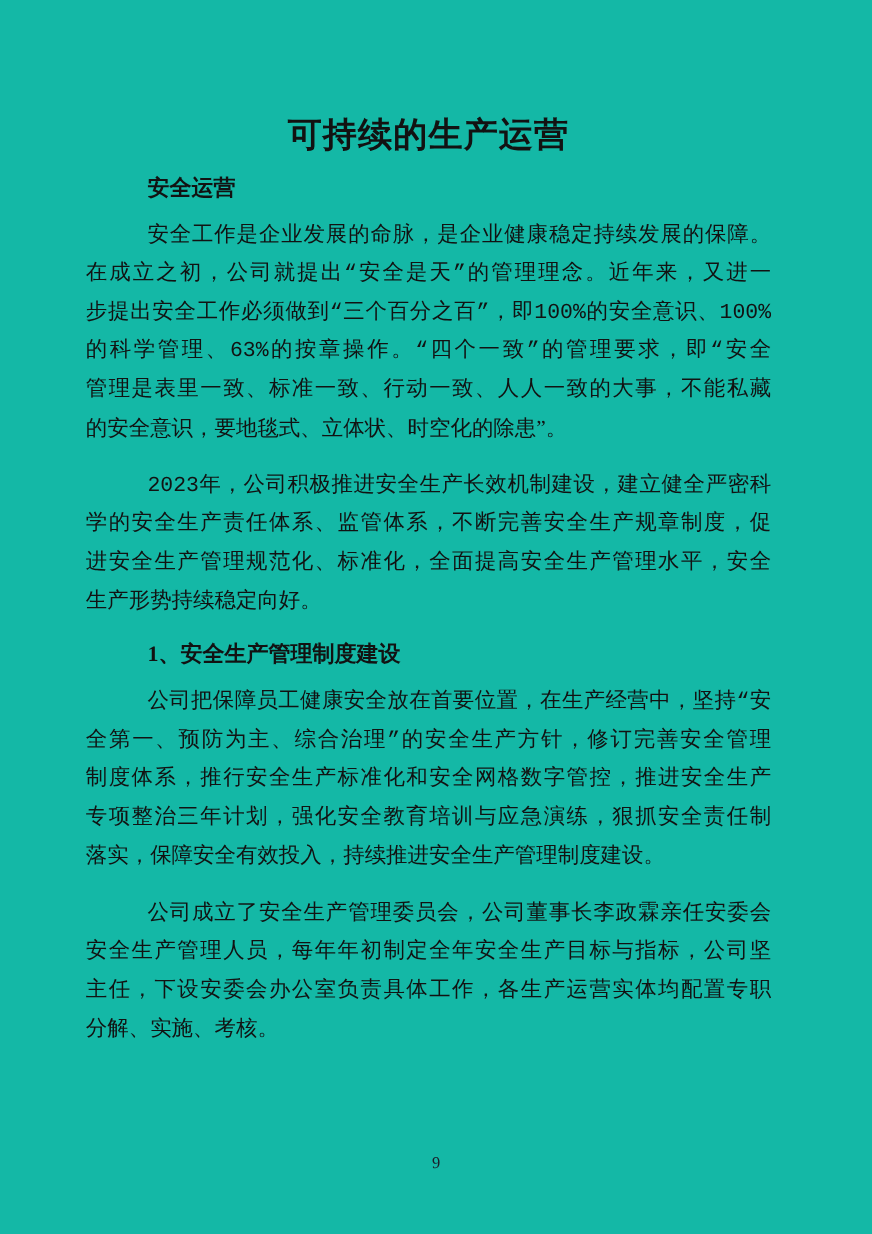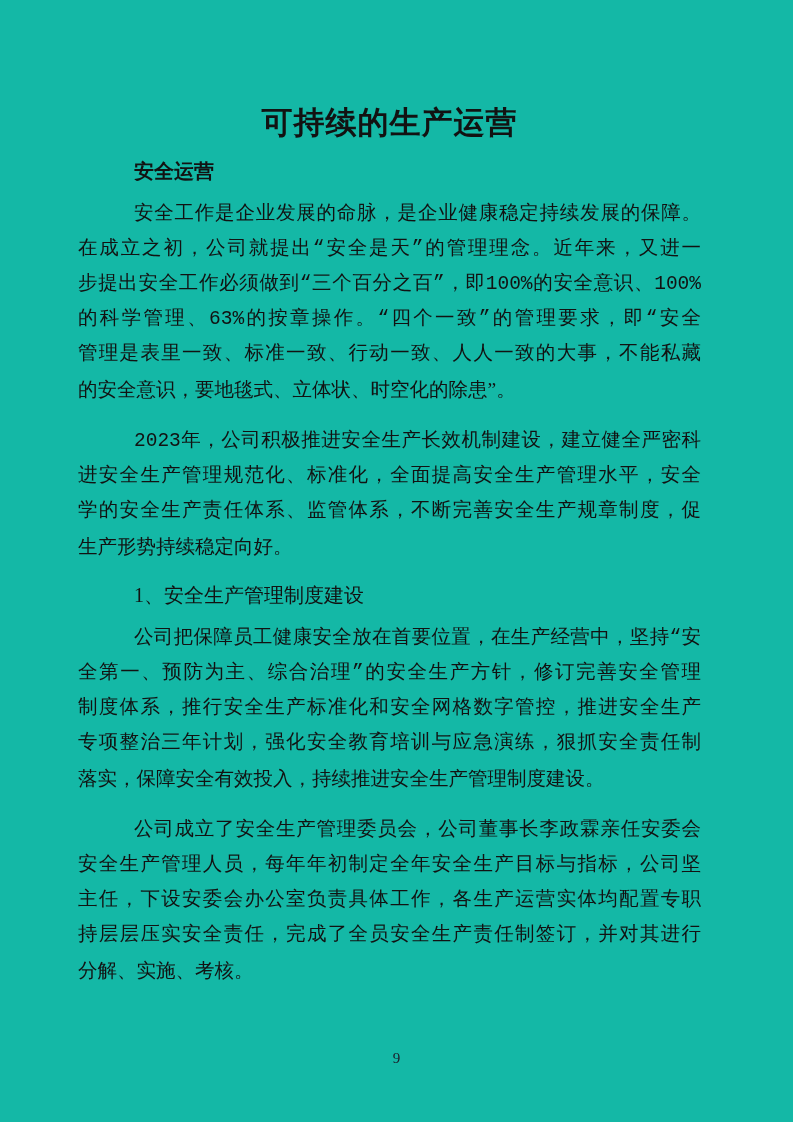--- a/index.html
+++ b/index.html
@@ -29,21 +29,21 @@
   }
   .section-heading {
     font-size: 20px;
     font-weight: bold;
     line-height: 35px;
     margin-top: 8px;
     text-indent: 56px;
   }
   .numbered-heading {
     font-size: 20px;
-    font-weight: normal;
+    font-weight: bold;
     line-height: 35px;
     margin-top: 14px;
     text-indent: 56px;
   }
   .paragraph {
     margin-top: 17px;
     font-size: 19.5px;
   }
   .section-heading + .paragraph,
   .numbered-heading + .paragraph { margin-top: 8px; }
@@ -78,35 +78,34 @@
         <div class="paragraph">
           <div class="line first justify">安全工作是企业发展的命脉，是企业健康稳定持续发展的保障。</div>
           <div class="line justify">在成立之初，公司就提出“安全是天”的管理理念。近年来，又进一</div>
           <div class="line justify">步提出安全工作必须做到“三个百分之百”，即100%的安全意识、100%</div>
           <div class="line justify">的科学管理、63%的按章操作。“四个一致”的管理要求，即“安全</div>
           <div class="line justify">管理是表里一致、标准一致、行动一致、人人一致的大事，不能私藏</div>
           <div class="line">的安全意识，要地毯式、立体状、时空化的除患”。</div>
         </div>
         <div class="paragraph">
           <div class="line first justify">2023年，公司积极推进安全生产长效机制建设，建立健全严密科</div>
+          <div class="line justify">学的安全生产责任体系、监管体系，不断完善安全生产规章制度，促</div>
           <div class="line justify">进安全生产管理规范化、标准化，全面提高安全生产管理水平，安全</div>
-          <div class="line justify">学的安全生产责任体系、监管体系，不断完善安全生产规章制度，促</div>
           <div class="line">生产形势持续稳定向好。</div>
         </div>
         <div class="numbered-heading">1、安全生产管理制度建设</div>
         <div class="paragraph">
           <div class="line first justify">公司把保障员工健康安全放在首要位置，在生产经营中，坚持“安</div>
           <div class="line justify">全第一、预防为主、综合治理”的安全生产方针，修订完善安全管理</div>
           <div class="line justify">制度体系，推行安全生产标准化和安全网格数字管控，推进安全生产</div>
           <div class="line justify">专项整治三年计划，强化安全教育培训与应急演练，狠抓安全责任制</div>
           <div class="line">落实，保障安全有效投入，持续推进安全生产管理制度建设。</div>
         </div>
         <div class="paragraph">
           <div class="line first justify">公司成立了安全生产管理委员会，公司董事长李政霖亲任安委会</div>
           <div class="line justify">安全生产管理人员，每年年初制定全年安全生产目标与指标，公司坚</div>
           <div class="line justify">主任，下设安委会办公室负责具体工作，各生产运营实体均配置专职</div>
-          <div class="line justify">持层层压实安全责任，完成了全员安全生产责任制签订，并对其进行</div>
           <div class="line">分解、实施、考核。</div>
         </div>
       </div>
   </div>
   <div class="page-number">9</div>
 </div>
 
 </body></html>

